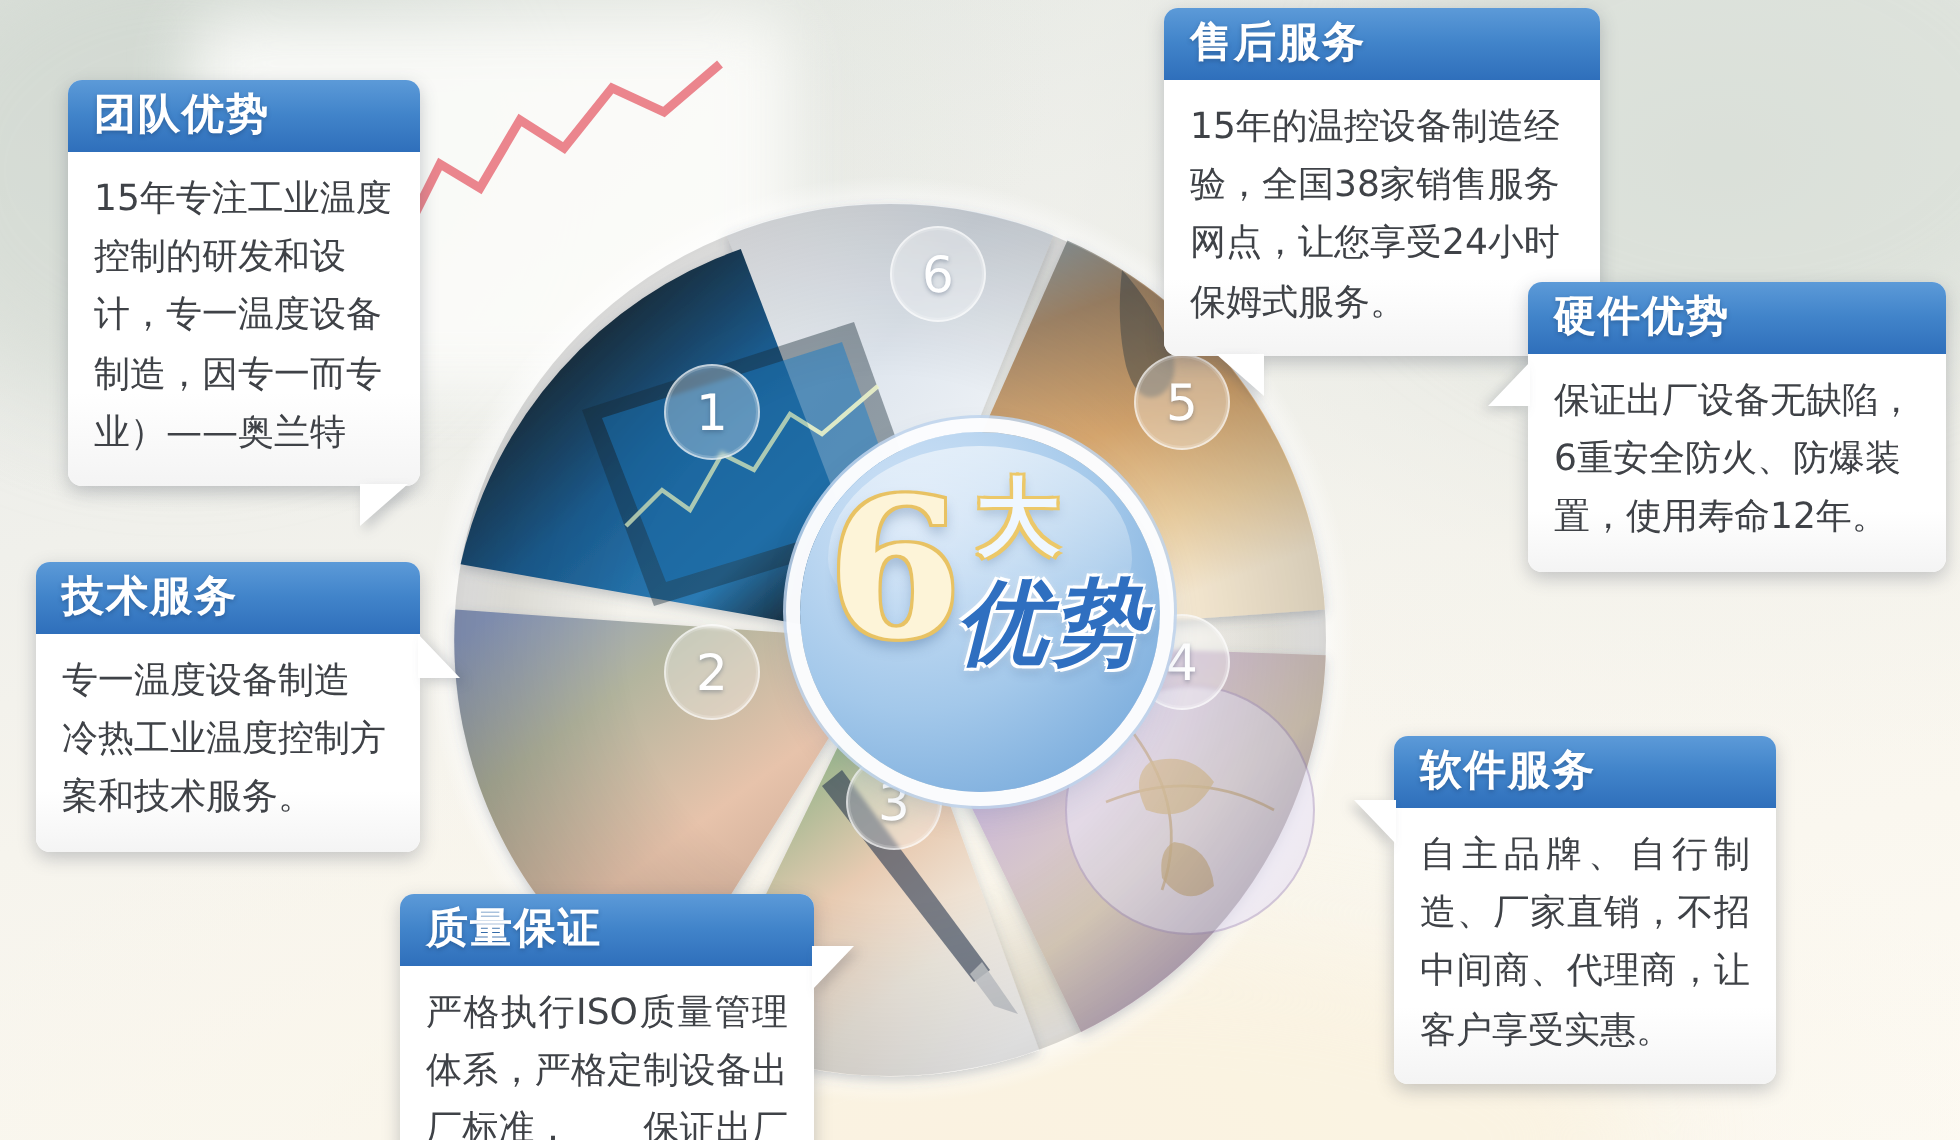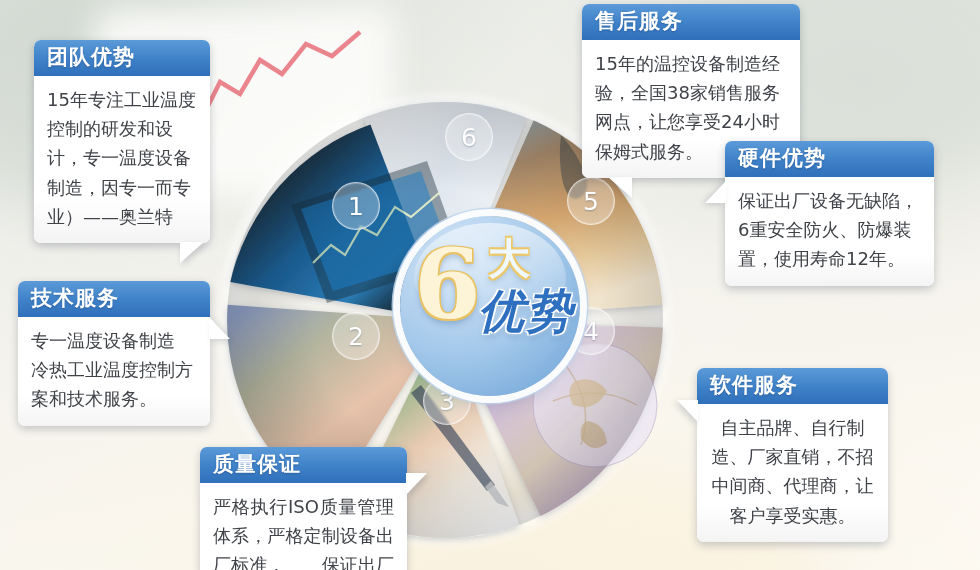--- a/index.html
+++ b/index.html
@@ -121,34 +121,34 @@
   }
   .tail{position:absolute;width:0;height:0;}
 
   
   #card-team   {left:34px;  top:40px;  width:176px;}
   #card-team   .tail{left:146px;bottom:-20px;border-left:24px solid #fff;border-bottom:21px solid transparent;
                      filter:drop-shadow(2px 3px 3px rgba(60,70,85,.22));}
   #card-after  {left:582px; top:4px;   width:218px;}
   #card-after  .tail{left:26px;bottom:-20px;border-right:24px solid #fff;border-bottom:21px solid transparent;
                      filter:drop-shadow(-2px 3px 3px rgba(60,70,85,.22));}
-  #card-hw     {left:725px; top:141px; width:209px;}
+  #card-hw     {left:764px; top:141px; width:209px;}
   #card-hw     .tail{left:-20px;top:40px;border-right:21px solid #fff;border-top:22px solid transparent;
                      filter:drop-shadow(-3px 2px 3px rgba(60,70,85,.22));}
   #card-tech   {left:18px;  top:281px; width:192px;}
   #card-tech   .tail{right:-20px;top:36px;border-left:21px solid #fff;border-top:22px solid transparent;
                      filter:drop-shadow(3px 2px 3px rgba(60,70,85,.22));}
   #card-quality{left:200px; top:447px; width:207px;}
   #card-quality .tail{right:-20px;top:26px;border-left:21px solid #fff;border-bottom:22px solid transparent;
                      filter:drop-shadow(3px 2px 3px rgba(60,70,85,.22));}
   #card-sw     {left:697px; top:368px; width:191px;}
   #card-sw     .tail{left:-20px;top:32px;border-right:21px solid #fff;border-bottom:22px solid transparent;
                      filter:drop-shadow(-3px 2px 3px rgba(60,70,85,.22));}
   #card-quality .bd, #card-sw .bd{text-align:justify;}
-  #card-sw .bd{text-align:center;}
+  #card-sw .bd{}
 </style>
 </head>
 <body>
 
 <div id="stage">
 
   <div class="bgblob" style="left:-60px;top:-40px;width:300px;height:250px;background:rgba(205,214,206,.55);"></div>
   <div class="bgblob" style="left:690px;top:-70px;width:360px;height:260px;background:rgba(212,219,212,.5);"></div>
   <div class="bgblob" style="left:300px;top:470px;width:520px;height:200px;background:rgba(250,242,223,.75);"></div>
   <div class="bgblob" style="left:95px;top:8px;width:300px;height:190px;background:rgba(252,252,250,.92);filter:blur(16px);border-radius:18px;"></div>

